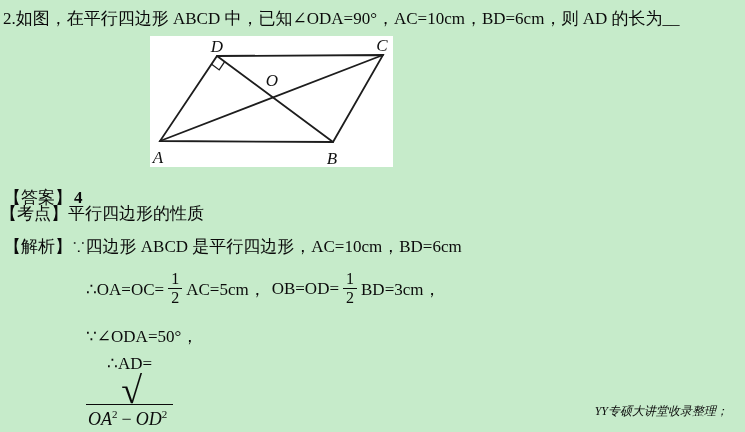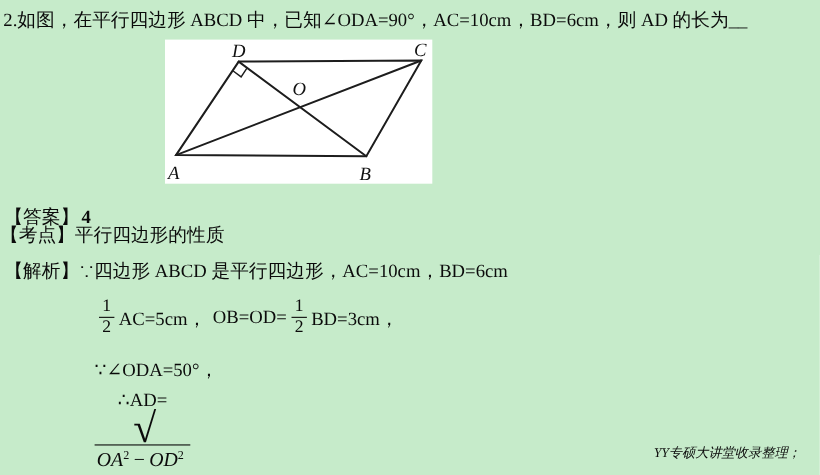--- a/index.html
+++ b/index.html
@@ -85,20 +85,21 @@
 
   <div class="textline keypoint-row">
     <span>【考点】</span><span>平行四边形的性质</span>
   </div>
 
   <div class="textline analysis-row">
     <span>【解析】</span><span>∵四边形 ABCD 是平行四边形，AC=10cm，BD=6cm</span>
   </div>
 
   <div class="math-row frac-line">
+    <span>∴OA=OC=</span>
     <span class="frac">
       <span class="num">1</span>
       <span class="den">2</span>
     </span>
     <span class="gap-after">AC=5cm，</span>
     <span>OB=OD=</span>
     <span class="frac">
       <span class="num">1</span>
       <span class="den">2</span>
     </span>

